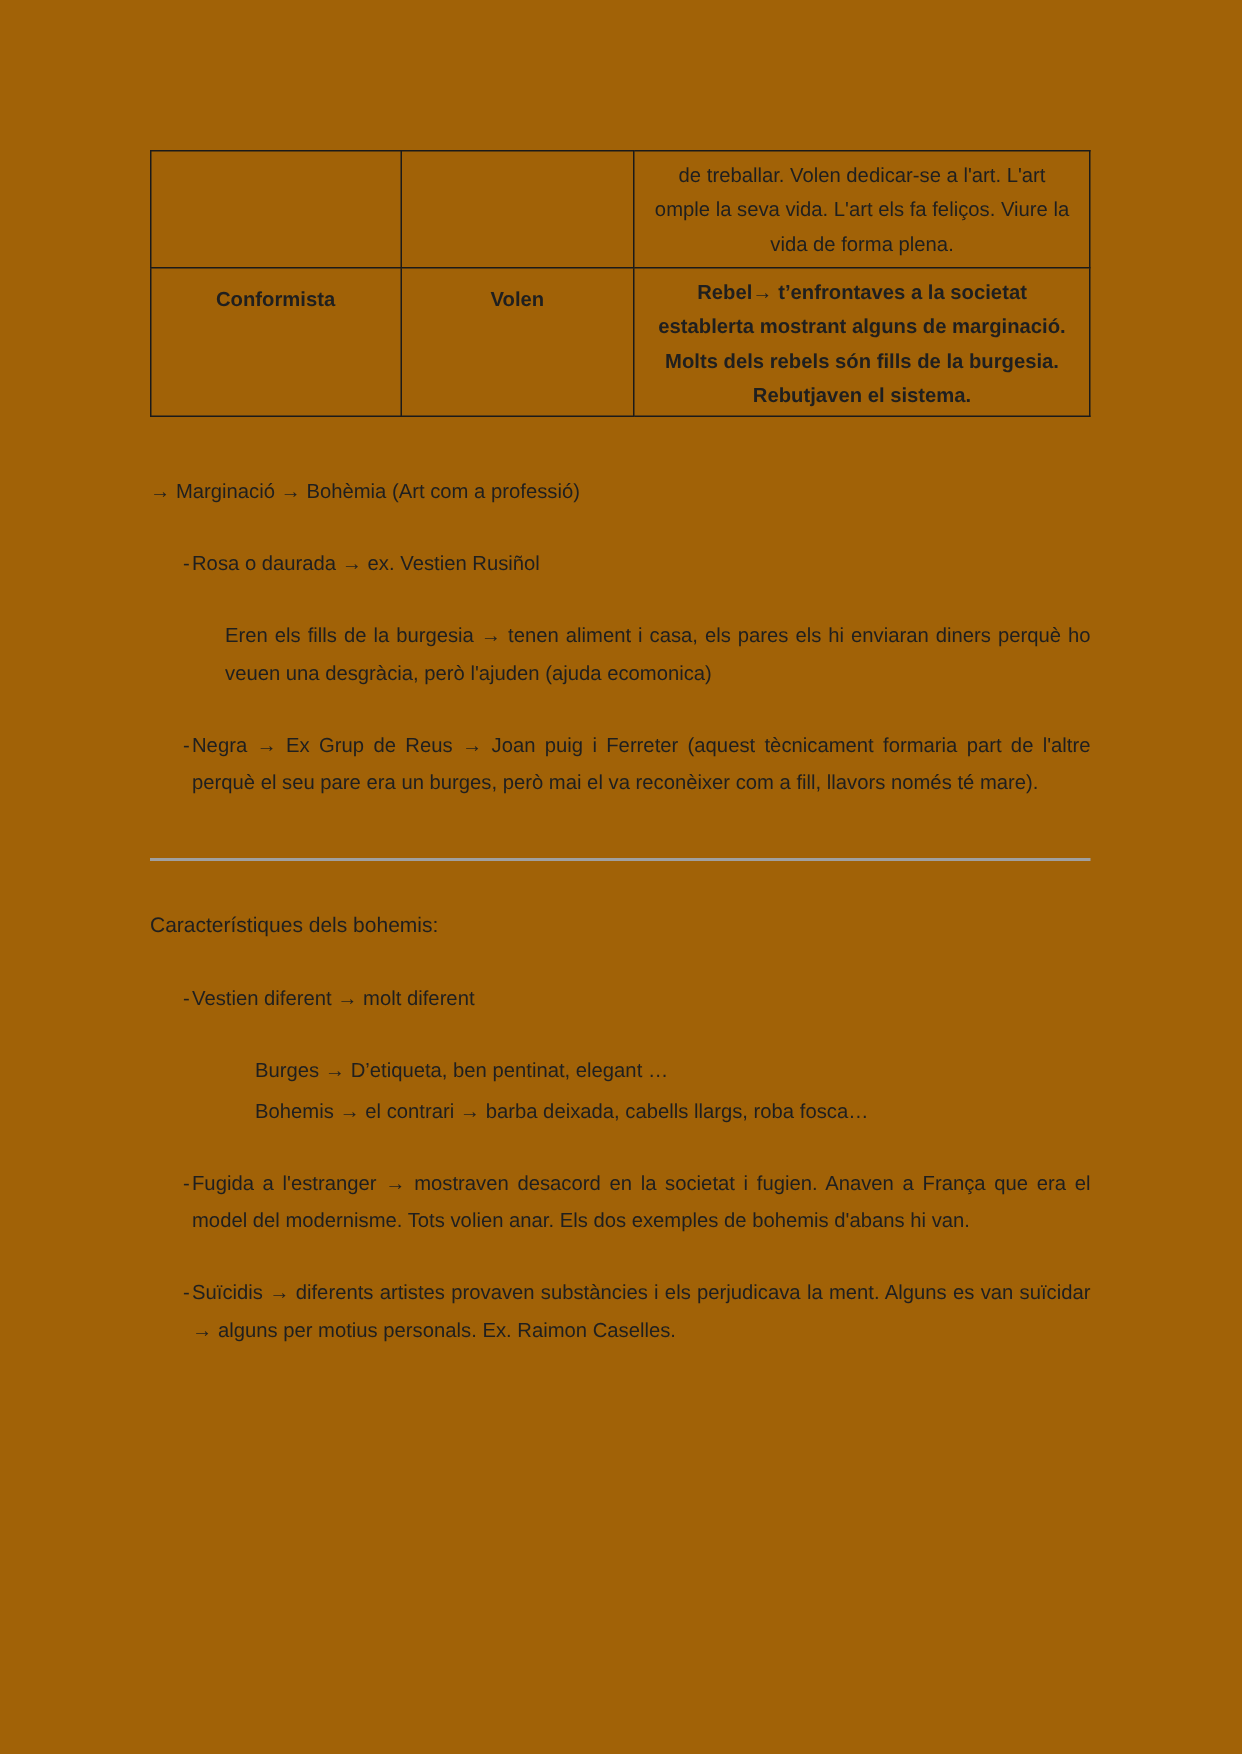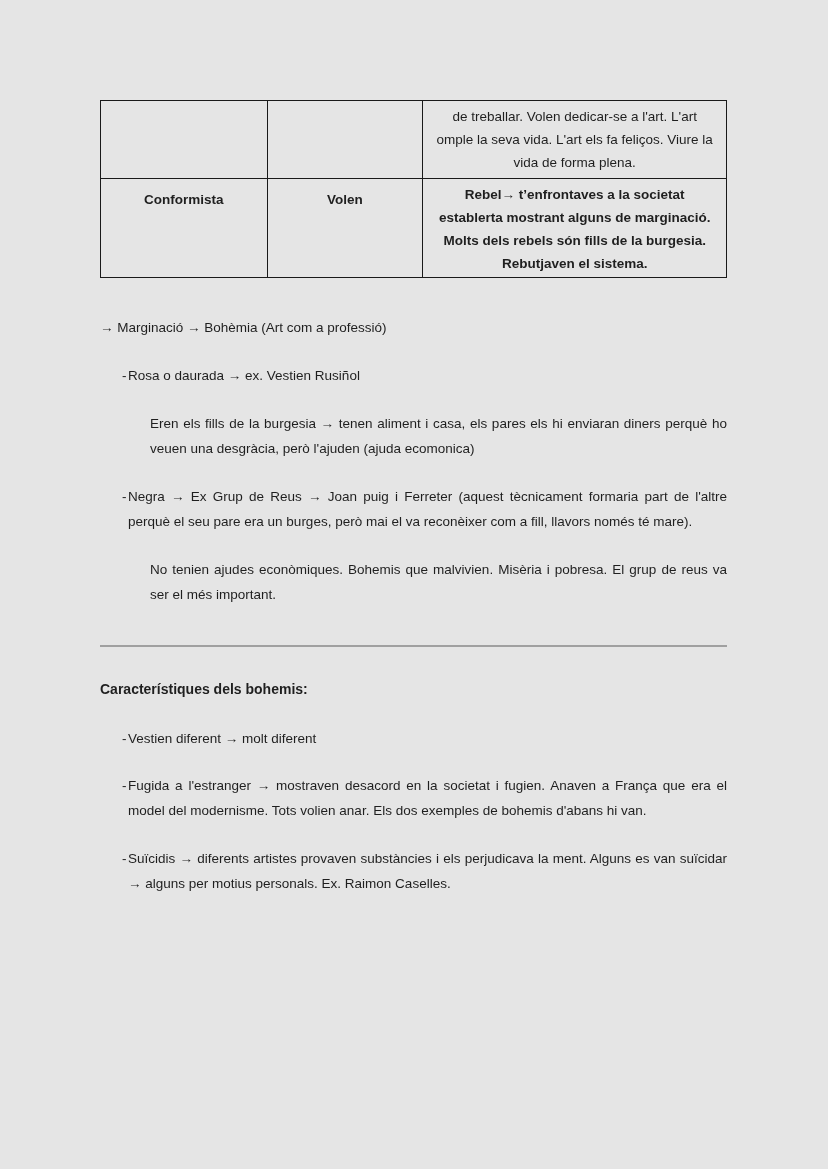--- a/index.html
+++ b/index.html
@@ -2,21 +2,21 @@
 <html><head>
 <meta charset="utf-8">
 <style>
   * { margin:0; padding:0; box-sizing:border-box; }
   html, body { background:#ffffff; }
   .page {
     position:relative;
     width:828px;
     height:1169px;
     margin:0 auto;
-    background:#e5e5e5;
+    background:#a16207;
     font-family:"Liberation Sans","DejaVu Sans",sans-serif;
     font-size:13.5px;
     color:#1f1f1f;
     padding:100px 101px 0 100px;
     overflow:hidden;
   }
   table.doc-table {
     width:100%;
     border-collapse:collapse;
     table-layout:fixed;
@@ -46,21 +46,21 @@
   .mt-24 { margin-top:24px; }
   .mt-22 { margin-top:22px; }
 
   .divider {
     border:none;
     border-top:2px solid #a0a0a0;
     margin:38px 0 0 0;
   }
   .heading {
     font-size:14px;
-    font-weight:bold;
+    font-weight:normal;
     line-height:25px;
     margin-top:30px;
   }
   .sub-group {
     margin-top:22px;
     margin-left:70px;
     line-height:27px;
   }
 </style>
 </head>
@@ -96,31 +96,34 @@
     <span class="text">Rosa o daurada → ex. Vestien Rusiñol</span>
   </div>
 
   <p class="para indent-1 justify">Eren els fills de la burgesia → tenen aliment i casa, els pares els hi enviaran diners perquè ho veuen una desgràcia, però l'ajuden (ajuda ecomonica)</p>
 
   <div class="bullet">
     <span class="marker">-</span>
     <span class="text justify">Negra → Ex Grup de Reus → Joan puig i Ferreter (aquest tècnicament formaria part de l'altre perquè el seu pare era un burges, però mai el va reconèixer com a fill, llavors només té mare).</span>
   </div>
 
-  <p class="para indent-1 justify">No tenien ajudes econòmiques. Bohemis que malvivien. Misèria i pobresa. El grup de reus va ser el més important.</p>
 
   <hr class="divider">
 
   <h2 class="heading">Característiques dels bohemis:</h2>
 
   <div class="bullet mt-24">
     <span class="marker">-</span>
     <span class="text">Vestien diferent → molt diferent</span>
   </div>
 
+  <div class="sub-group">
+    <div>Burges → D’etiqueta, ben pentinat, elegant …</div>
+    <div>Bohemis → el contrari → barba deixada, cabells llargs, roba fosca…</div>
+  </div>
 
   <div class="bullet mt-22">
     <span class="marker">-</span>
     <span class="text justify">Fugida a l'estranger → mostraven desacord en la societat i fugien. Anaven a França que era el model del modernisme. Tots volien anar. Els dos exemples de bohemis d'abans hi van.</span>
   </div>
 
   <div class="bullet">
     <span class="marker">-</span>
     <span class="text justify">Suïcidis → diferents artistes provaven substàncies i els perjudicava la ment. Alguns es van suïcidar → alguns per motius personals. Ex. Raimon Caselles.</span>
   </div>

